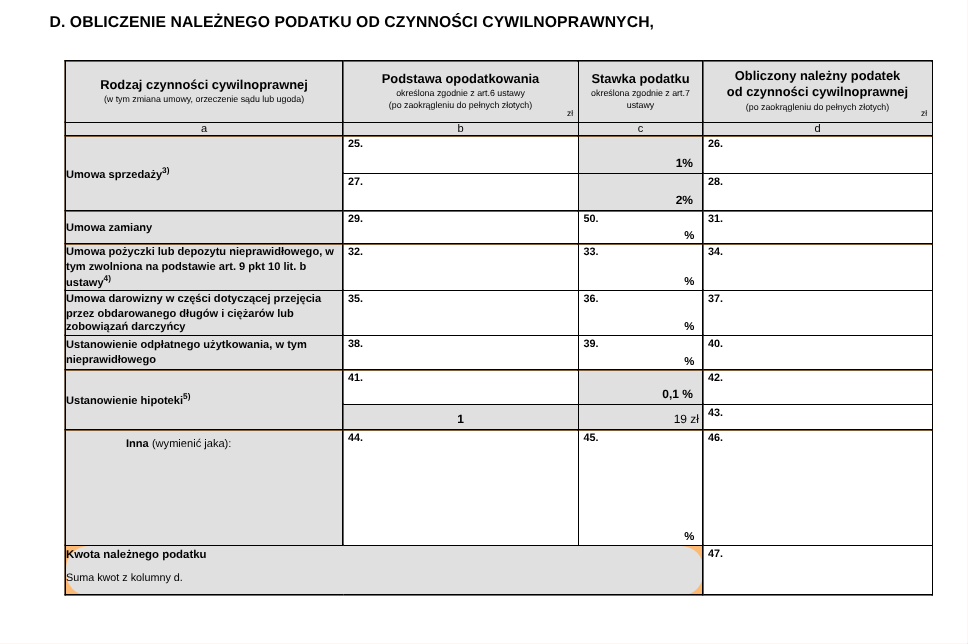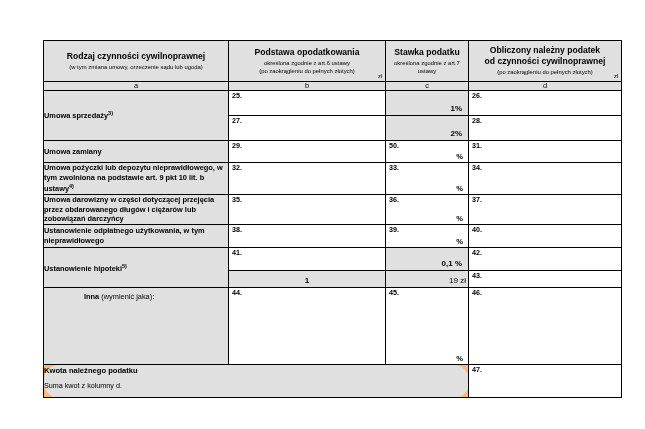--- a/index.html
+++ b/index.html
@@ -182,20 +182,21 @@
     line-height: 11px;
     margin-top: 4px;
   }
 </style>
 </head>
 <body>
 
 <div id="page">
 
   <div class="section-head">
+    <div class="l1">D. OBLICZENIE NALEŻNEGO PODATKU OD CZYNNOŚCI CYWILNOPRAWNYCH,</div>
   </div>
 
   <div class="tbl-wrap">
   <table class="form">
     <colgroup>
       <col class="c-a">
           <col class="c-b">
           <col class="c-c">
           <col class="c-d">
     </colgroup>

